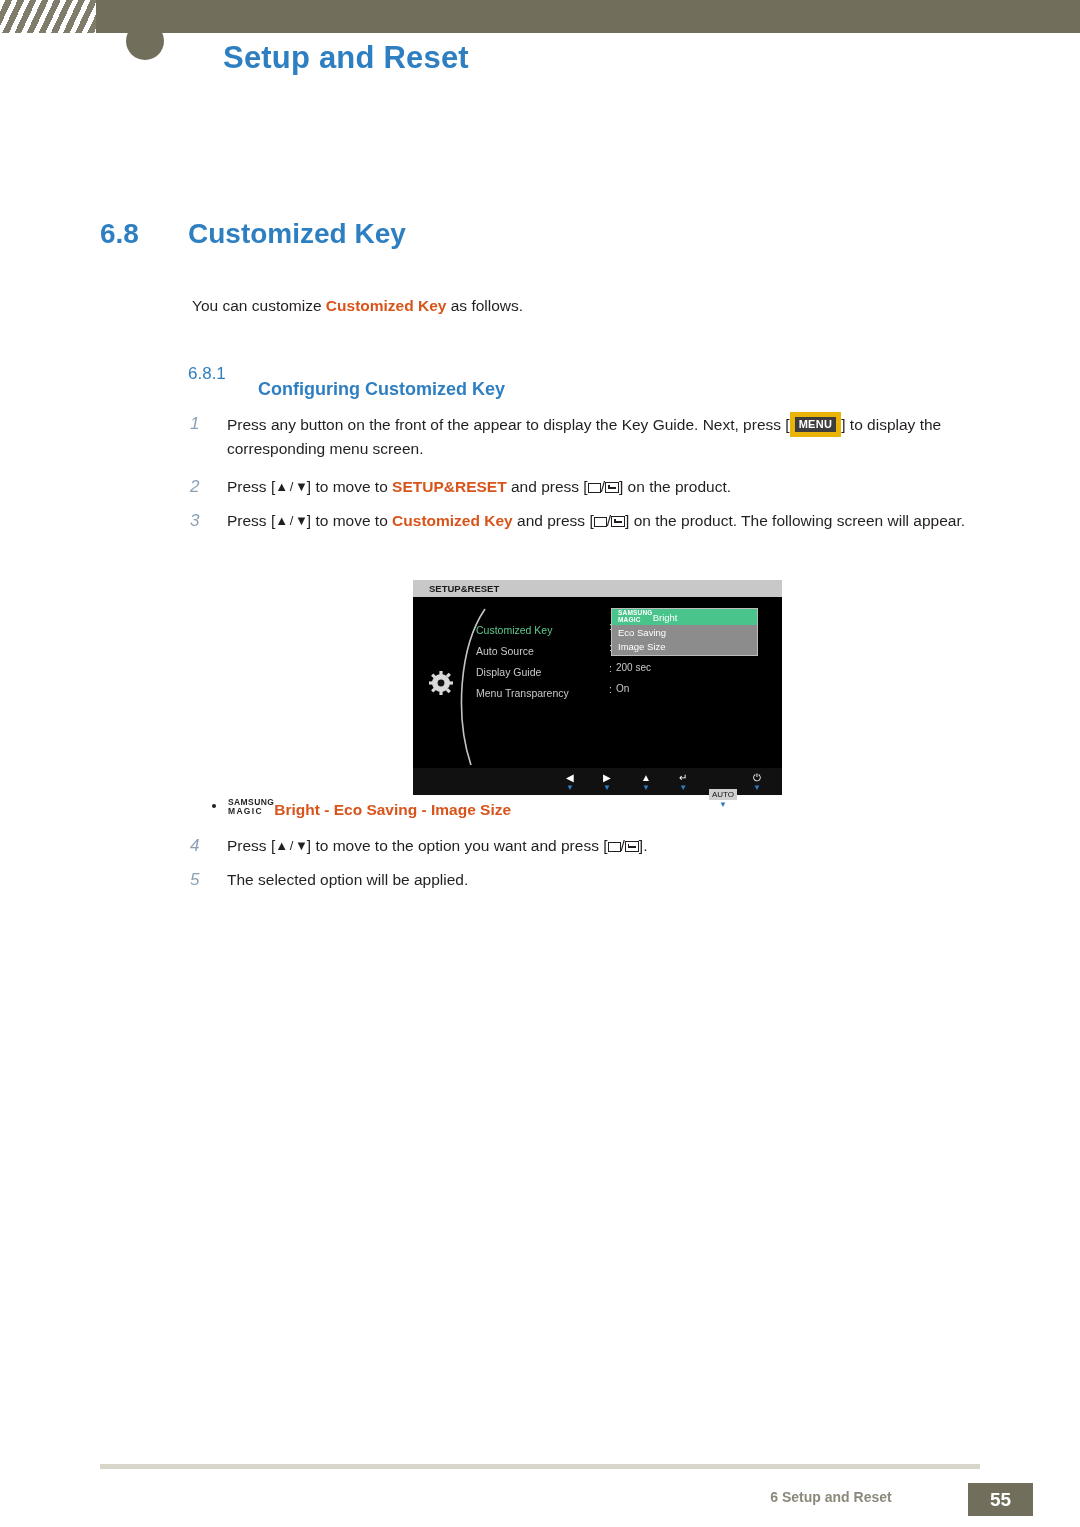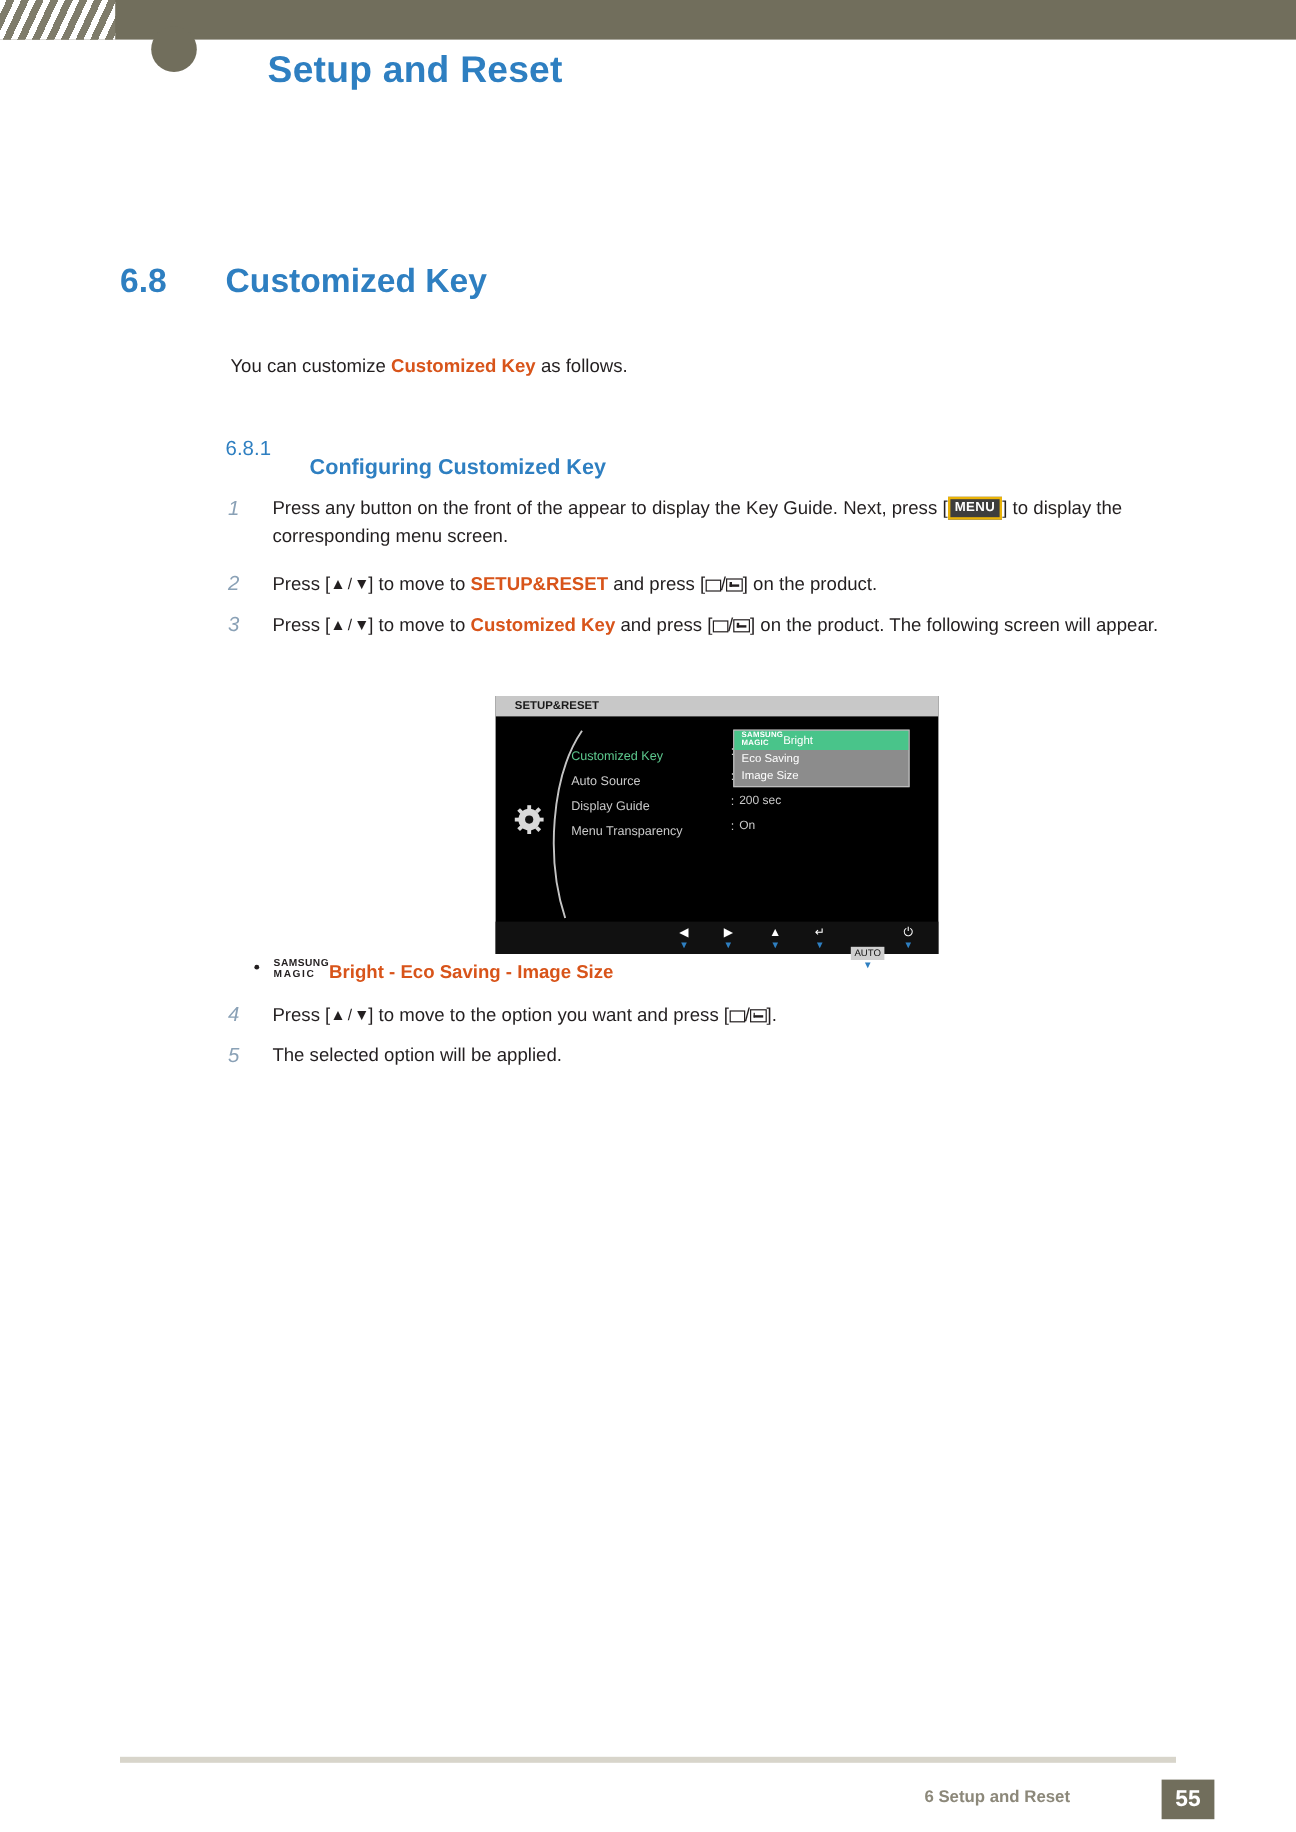--- a/index.html
+++ b/index.html
@@ -121,21 +121,21 @@
     font-style: italic;
     color: #8aa1b6;
   }
   .step-body {
     margin-left: 37px;
     display: block;
   }
 
   .key-box {
     display: inline-block;
-    border: 2px solid #eab308;
+    border: 5px solid #eab308;
     background: #3d3d3d;
     color: #ffffff;
     font-size: 11px;
     font-weight: bold;
     padding: 1px 4px 1px 4px;
     line-height: 13px;
     vertical-align: 2px;
     letter-spacing: 0.3px;
   }
   .arr {
@@ -352,21 +352,21 @@
     width: 262px;
     text-align: center;
     font-size: 14px;
     font-weight: bold;
     color: #8c887a;
   }
   .footer-page {
     position: absolute;
     top: 1483px;
     left: 968px;
-    width: 44px;
+    width: 65px;
     height: 33px;
     background: #716e5c;
     color: #ffffff;
     font-size: 19px;
     font-weight: bold;
     text-align: center;
     line-height: 33px;
   }
 </style>
 </head>

